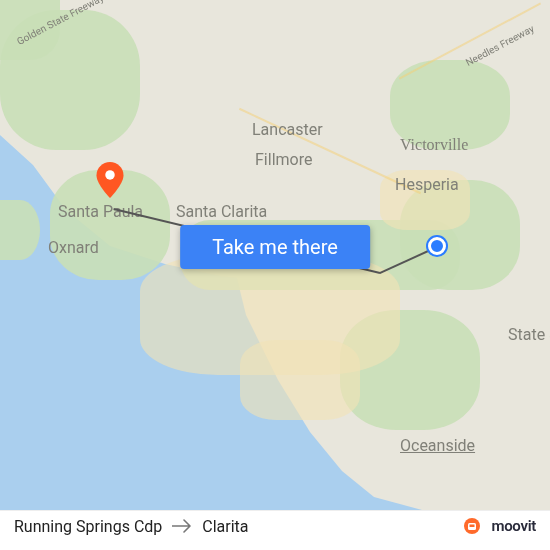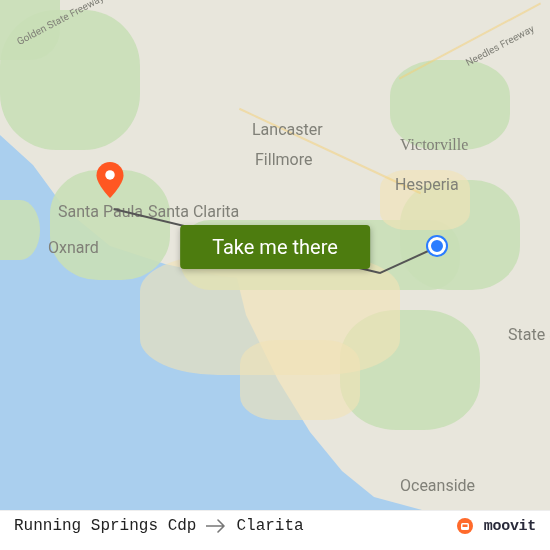--- a/index.html
+++ b/index.html
@@ -55,37 +55,36 @@
     transform: translate(-50%, -50%);
   }
   .marker-end {
     position: absolute; width: 28px; height: 28px; transform: translate(-50%, -100%);
   }
   .marker-end svg { display: block; }
   
   .cta {
     position: absolute; left: 50%; transform: translateX(-50%);
     top: 225px;
-    background: #4d7c0f; color: #fff;
+    background: #3b82f6; color: #fff;
     font-size: 20px; font-weight: 400;
     padding: 10px 32px; border-radius: 4px;
     box-shadow: 0 2px 6px rgba(0,0,0,.25);
     cursor: pointer; white-space: nowrap;
   }
   
   .attrib {
     position: absolute; left: 14px; bottom: 14px;
     font-size: 12.5px; color: #333;
   }
   
   .footer {
     position: relative; width: 550px; height: 31px; background: #fff;
     display: flex; align-items: center; padding: 0 14px;
     border-top: 1px solid #eee;
-    font-family: Liberation Mono, monospace;
   }
   .footer .from, .footer .to { font-size: 16px; color: #222; }
   .footer .arrow { margin: 0 10px; display: flex; align-items: center; color: #777; }
   .footer .logo { margin-left: auto; display: flex; align-items: center; gap: 10px; }
   .footer .logo-text { font-size: 15px; font-weight: 600; color: #292a3a; letter-spacing: -.3px; }
 </style>
 </head>
 <body>
 
 <div class="map-wrap">
@@ -107,24 +106,24 @@
 
   <div class="road r1"></div>
   <div class="road r2"></div>
   <div class="road r3 vert"></div>
 
   <div id="city-labels">
       <span class="city" style="left: 252px; top: 120px;">Lancaster</span>
       <span class="city" style="left: 255px; top: 150px;">Fillmore</span>
       <span class="city" style="left: 400px; top: 136px; font-family: Liberation Serif, serif;">Victorville</span>
       <span class="city" style="left: 395px; top: 175px;">Hesperia</span>
-      <span class="city" style="left: 148px; top: 202px;">Santa Clarita</span>
+      <span class="city" style="left: 176px; top: 202px;">Santa Clarita</span>
       <span class="city" style="left: 58px; top: 202px;">Santa Paula</span>
       <span class="city" style="left: 48px; top: 238px; text-align: center;">Oxnard</span>
-      <span class="city" style="left: 400px; top: 476px;">Oceanside</span>
+      <span class="city" style="left: 400px; top: 436px; text-decoration: underline;">Oceanside</span>
       <span class="city" style="left: 508px; top: 325px;">State Sp</span>
       <span class="city" style="left: 462px; top: 40px; transform: rotate(-28deg); font-size: 10px;">Needles Freeway</span>
       <span class="city" style="left: 12px; top: 14px; transform: rotate(-28deg); font-size: 10px;">Golden State Freeway</span>
     </div>
 
   <div id="route-lines">
       <div class="route-line" style="left: 437px; top: 246px; width: 62.6498px; transform: rotate(155.48deg);"></div>
       <div class="route-line" style="left: 380px; top: 272px; width: 273.591px; transform: rotate(-166.472deg);"></div>
     </div>
 

